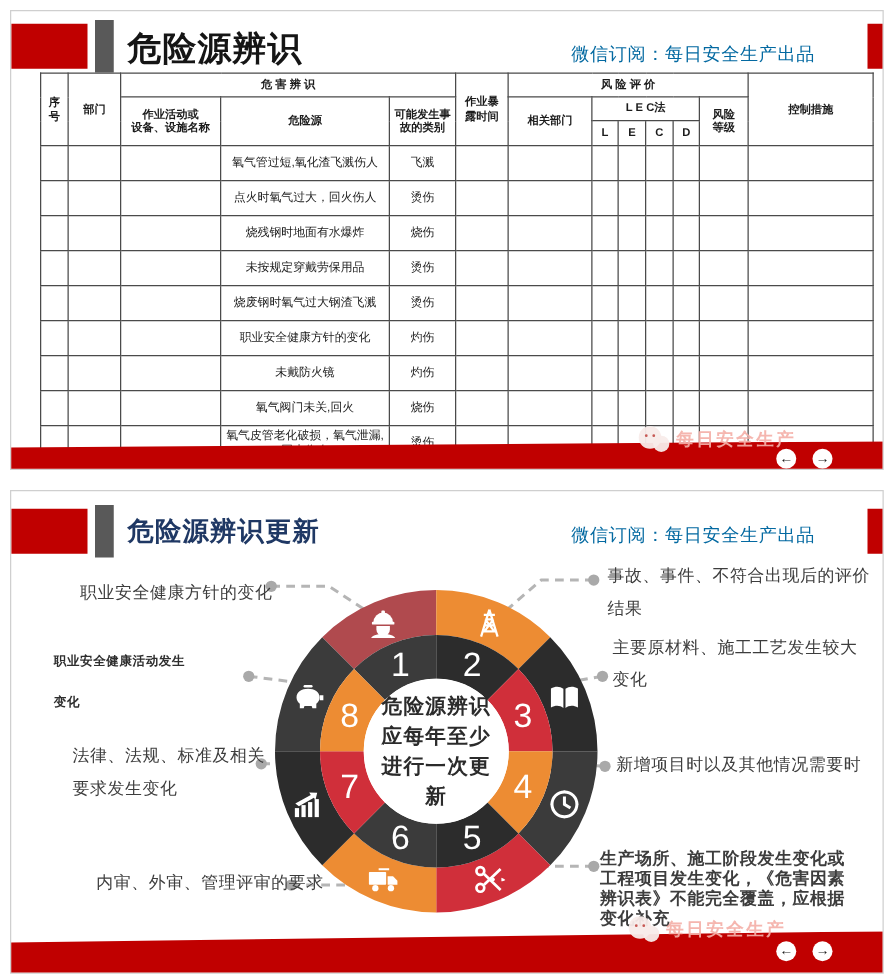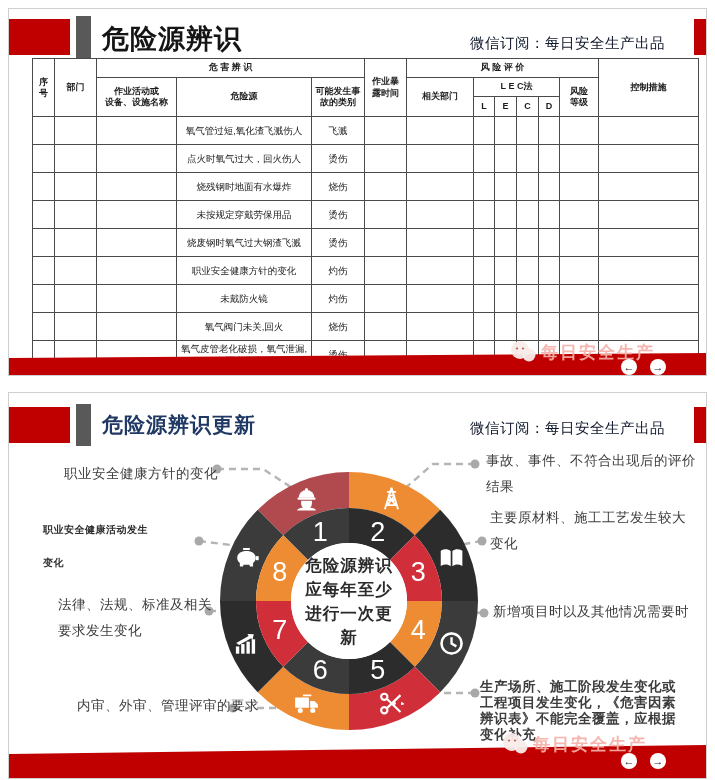--- a/index.html
+++ b/index.html
@@ -11,42 +11,42 @@
   #slide1 { left:8px; top:8px;  width:699px; height:368px; }
   #slide2 { left:8px; top:392px; width:699px; height:387px; }
 
   
   .red-block-left  { position:absolute; left:0; width:61px; height:36px; background:#C00000; }
   .gray-block      { position:absolute; left:67px; width:15px; height:42px; background:#595959; }
   .red-block-right { position:absolute; left:685px; width:14px; height:36px; background:#C00000; }
   .slide-title { position:absolute; left:93px; font-weight:bold; letter-spacing:1px; }
   #slide1 .slide-title { top:12px; font-size:27px; color:#151515; }
   #slide2 .slide-title { top:18px; font-size:21px; color:#1F3864; }
-  .subscription { position:absolute; right:41px; font-size:14.5px; color:#0f172a; letter-spacing:0.5px; }
+  .subscription { position:absolute; right:54px; font-size:14.5px; color:#0369a1; letter-spacing:0.5px; }
   #slide1 .subscription { top:25px; }
   #slide2 .subscription { top:26px; }
 
   
   .table-wrap { position:absolute; left:23px; top:49px; width:666px; z-index:1; }
   table { border-collapse:collapse; table-layout:fixed; width:666px; }
   td { border:1px solid #4a4a4a; text-align:center; vertical-align:middle;
        font-size:9.5px; color:#1c1c1c; line-height:1.25; overflow:hidden; padding:0 1px; }
   thead td { font-weight:bold; font-size:9px; }
   tbody td { height:28px; }
   td.vhead { line-height:1.15; }
 
   
   .red-bar { position:absolute; left:-1px; width:701px; background:#C00000; }
   #slide1 .red-bar { top:344px; height:24px; z-index:3; clip-path:polygon(0 5px,100% 0,100% 100%,0 100%); }
   #slide2 .red-bar { top:352px; height:35px; z-index:4; clip-path:polygon(0 9px,100% 0,100% 100%,0 100%); }
 
   .watermark { position:absolute; display:flex; align-items:center; gap:4px; pointer-events:none; }
   #slide1 .watermark { left:500px; top:331px; z-index:4; }
   #slide2 .watermark { left:492px; top:339px; z-index:5; }
-  .watermark-text { font-size:17px; letter-spacing:2px; color:rgba(244,176,168,0.92);
+  .watermark-text { font-size:14px; letter-spacing:2px; color:rgba(244,176,168,0.92);
                     font-weight:bold;text-align:center; }
   .nav-arrows { position:absolute; display:flex; gap:13px; z-index:5; }
   #slide1 .nav-arrows { left:612px; top:350px; }
   #slide2 .nav-arrows { left:612px; top:360px; }
   .nav-btn { width:16px; height:16px; border-radius:50%; background:#fff; border:none;
              color:#1b1b1b; font-size:11px; font-weight:bold; line-height:16px;
              text-align:center; cursor:pointer; padding:0; }
 
   
   #connector-layer { position:absolute; left:0; top:0; width:699px; height:387px; z-index:1; }

